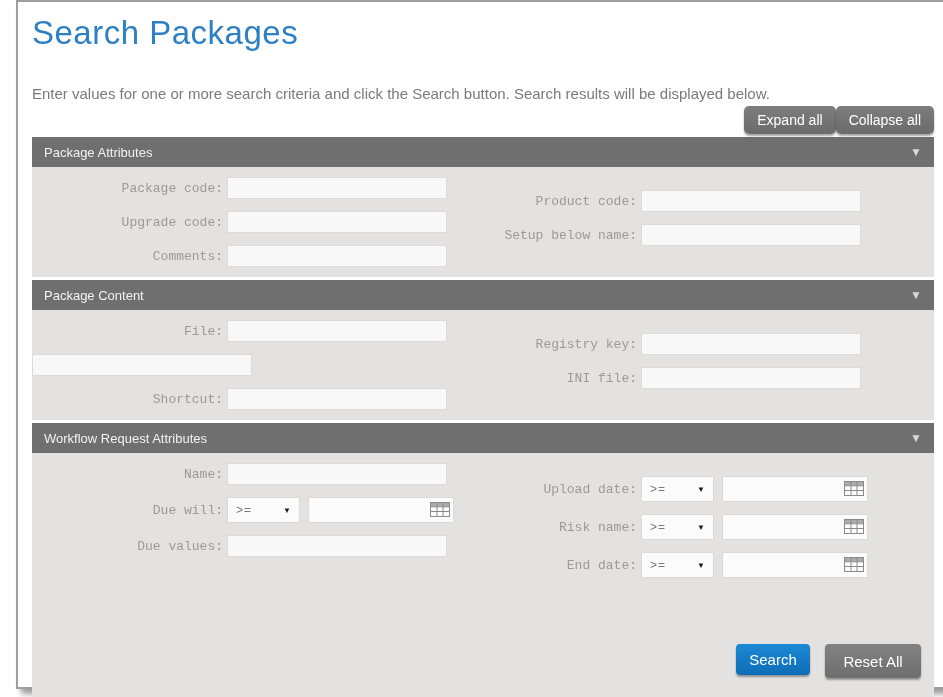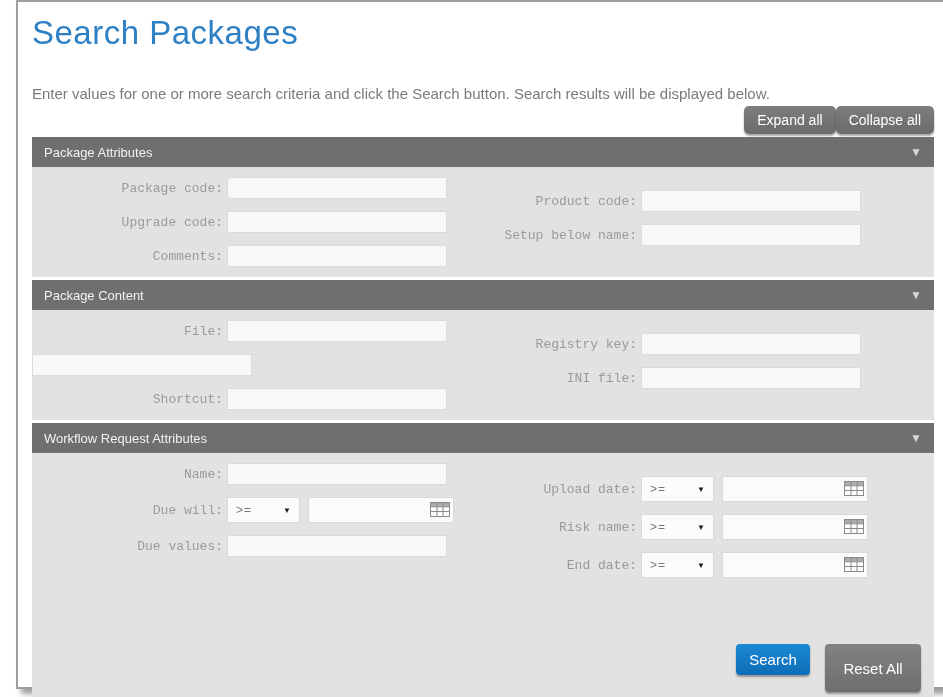--- a/index.html
+++ b/index.html
@@ -39,21 +39,21 @@
   .op-arrow{color:#1a1a1a;font-size:8px;}
   .date-input{width:144px;height:24px;background:#fbfbfb;border:1px solid #d9d9d9;
               position:relative;}
   .cal{position:absolute;right:3px;top:4px;display:block;line-height:0;cursor:pointer;}
   .actions-row{display:flex;justify-content:flex-end;gap:15px;padding-right:13px;
                padding-top:56px;padding-bottom:27px;background:#e3e2e1;}
   .btn-search{background:linear-gradient(#1c89d4,#0e6cb6);color:#fff;font-size:15px;border:none;
               border-radius:4px;width:74px;height:31px;cursor:pointer;
               box-shadow:0 2px 2px rgba(0,0,0,.35);font-family:"Liberation Sans",sans-serif;}
   .btn-reset{background:linear-gradient(#828282,#6e6e6e);color:#fff;font-size:15px;border:none;
-             border-radius:4px;width:96px;height:48px;cursor:pointer;
+             border-radius:4px;width:96px;height:34px;cursor:pointer;
              box-shadow:0 2px 2px rgba(0,0,0,.35);font-family:"Liberation Sans",sans-serif;}
 </style>
 </head>
 <body>
 
 <div class="window">
   <div class="content">
     <h1 class="page-title">Search Packages</h1>
     <div class="desc">Enter values for one or more search criteria and click the Search button. Search results will be displayed below.</div>
 

